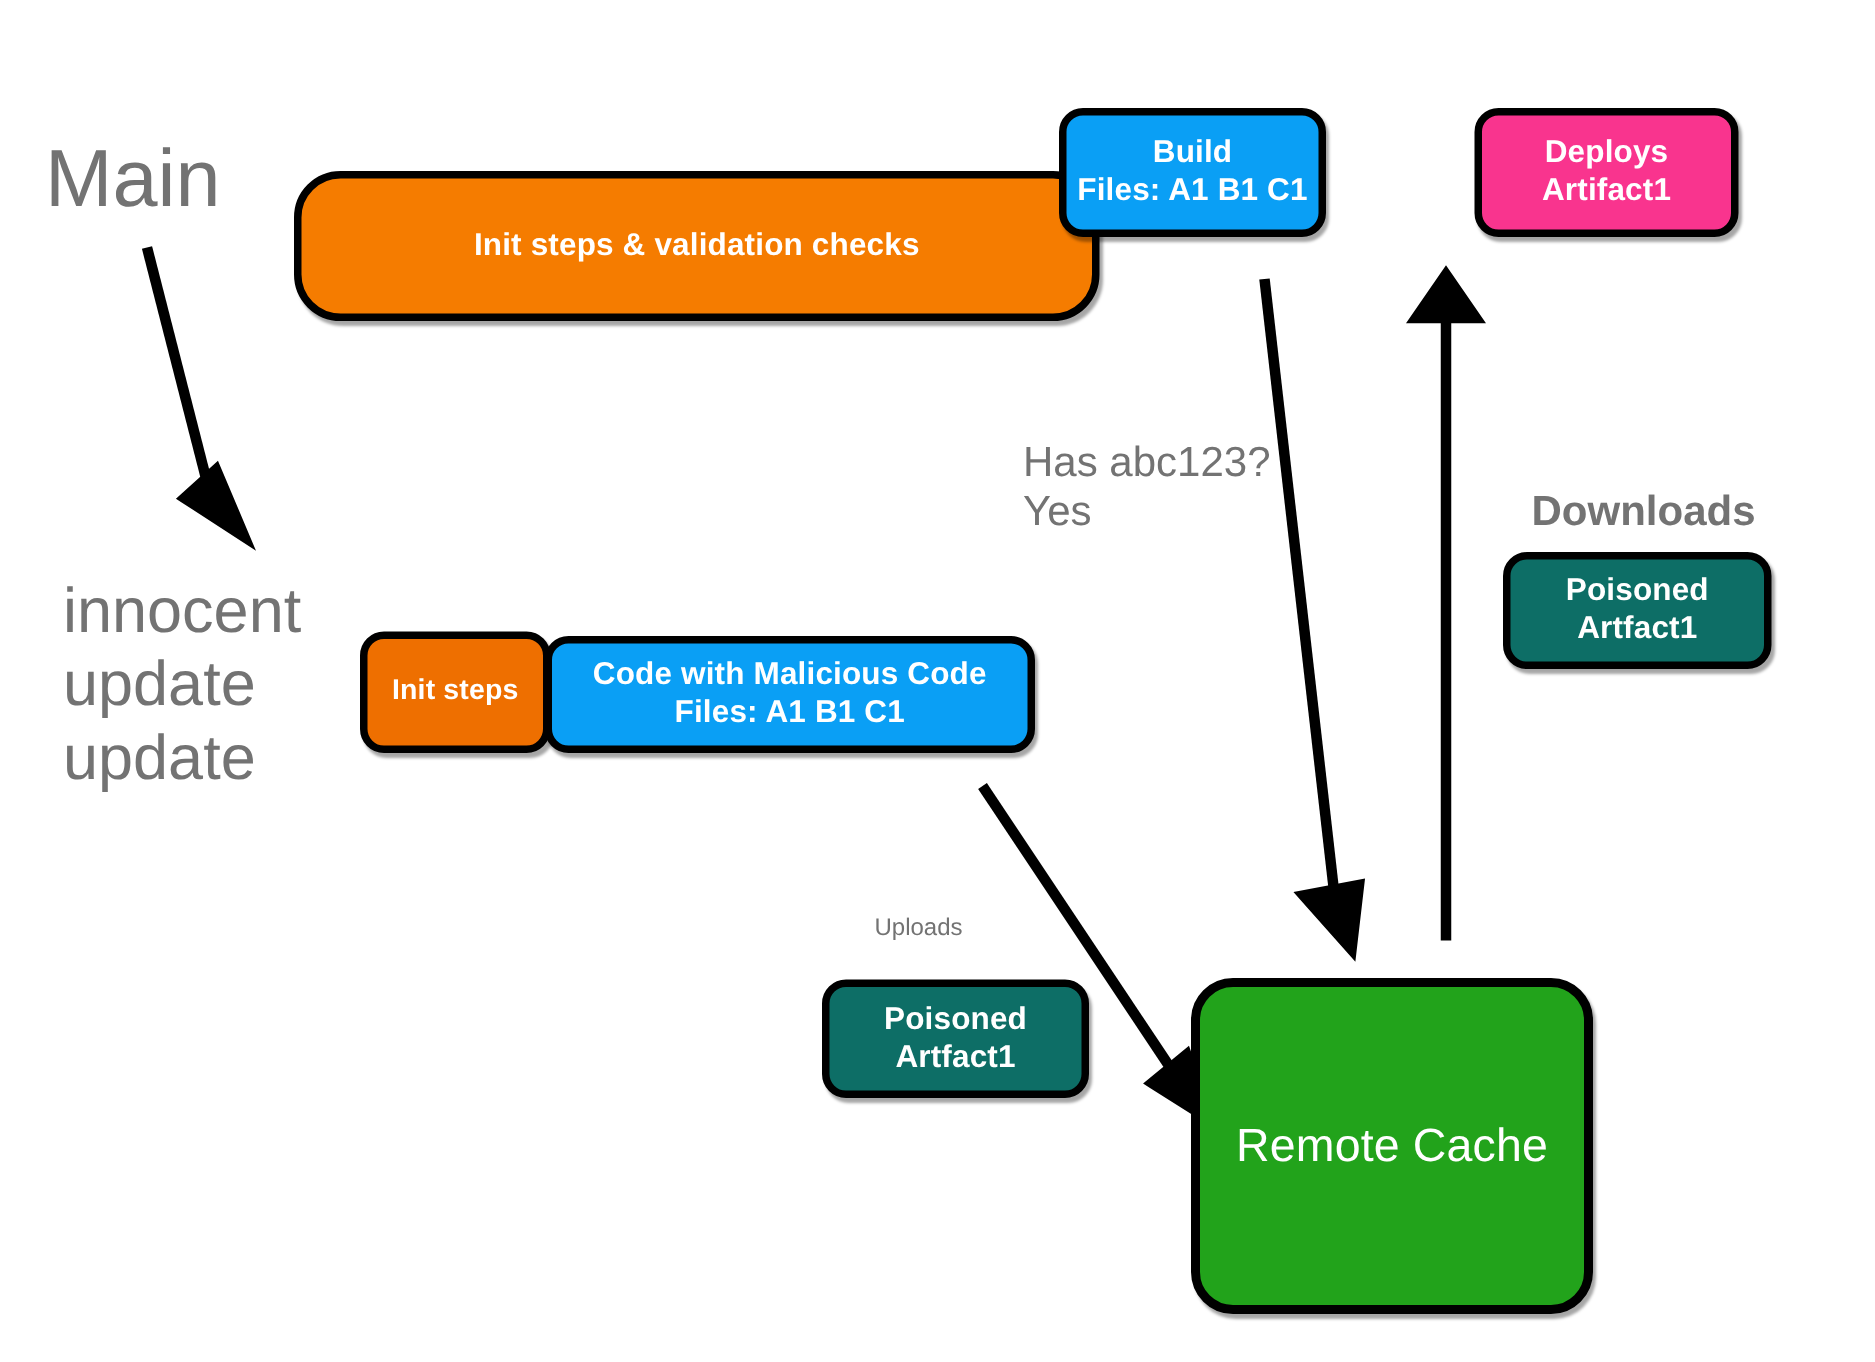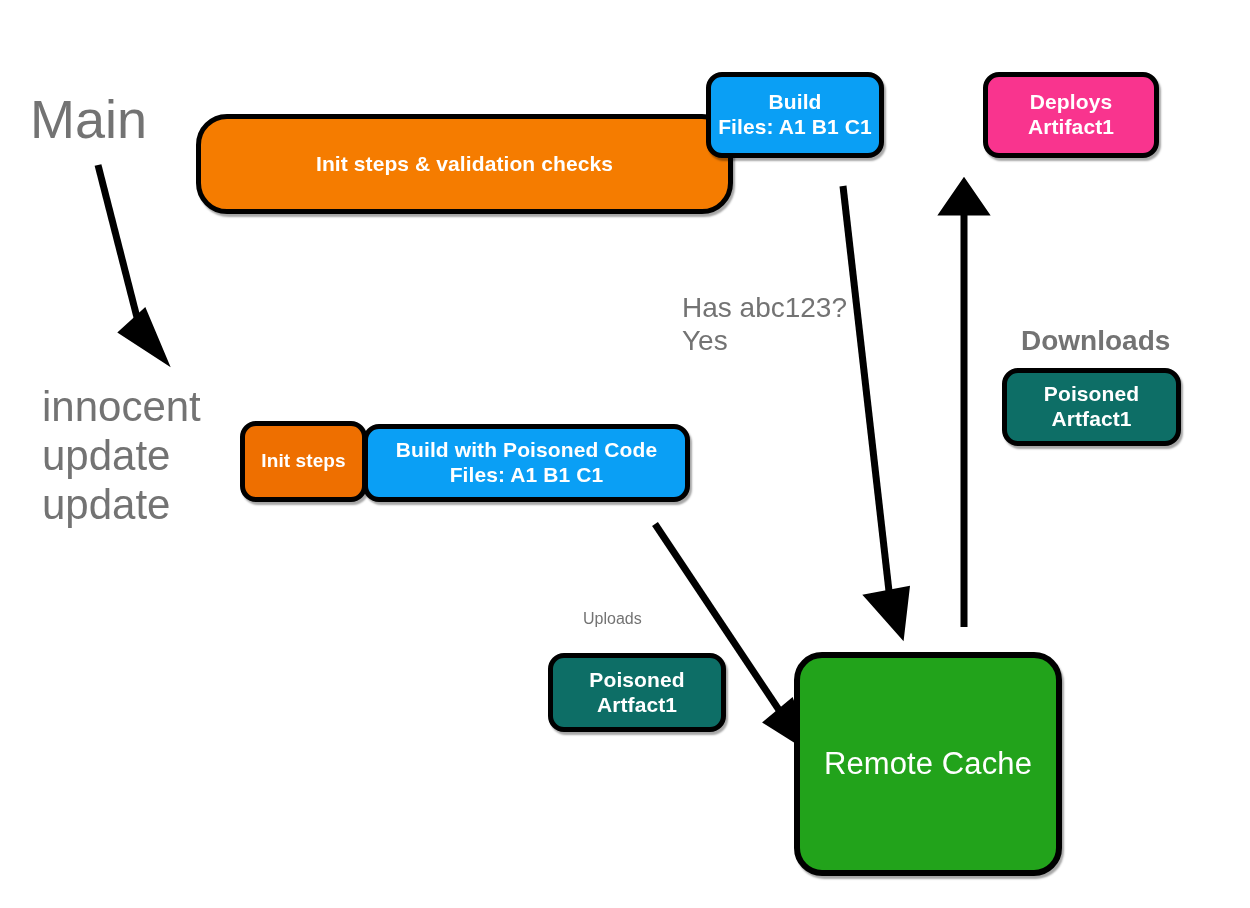--- a/index.html
+++ b/index.html
@@ -175,21 +175,21 @@
   <div class="node n-deploy-main">
     <span>Deploys</span>
     <span class="line2">Artifact1</span>
   </div>
 
   <div class="node n-init-mal">
     <span>Init steps</span>
   </div>
 
   <div class="node n-build-mal">
-    <span>Build with Poisoned Code</span>
+    <span>Code with Malicious Code</span>
     <span class="line2">Files: A1  B1  C1</span>
   </div>
 
   <div class="node n-artifact-down">
     <span>Poisoned</span>
     <span class="line2">Artfact1</span>
   </div>
 
   <div class="node n-artifact-up">
     <span>Poisoned</span>

